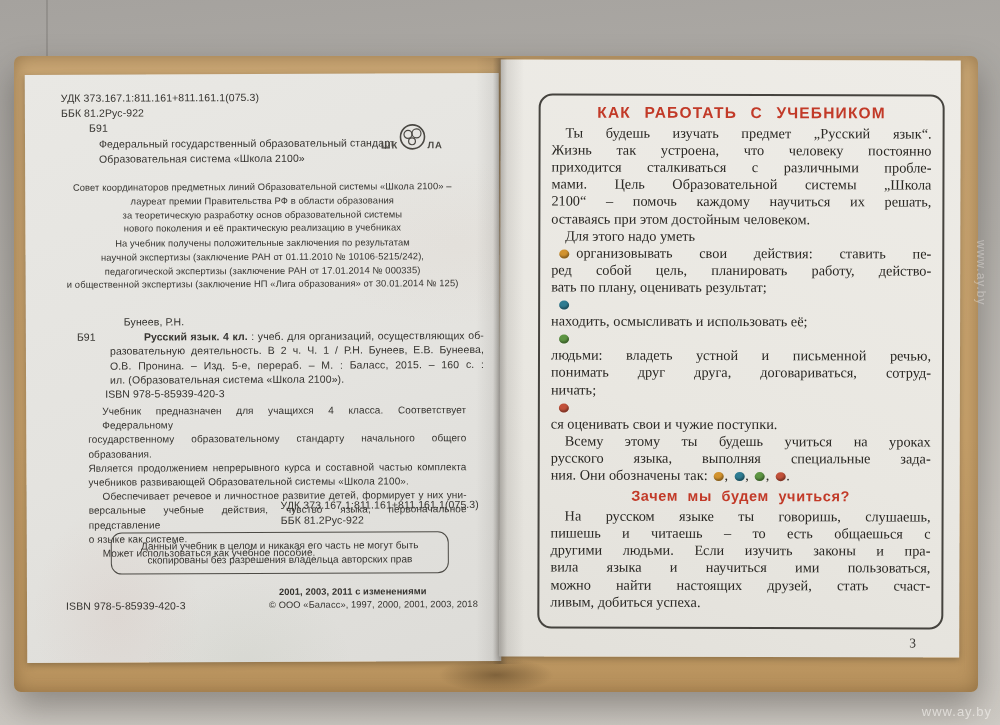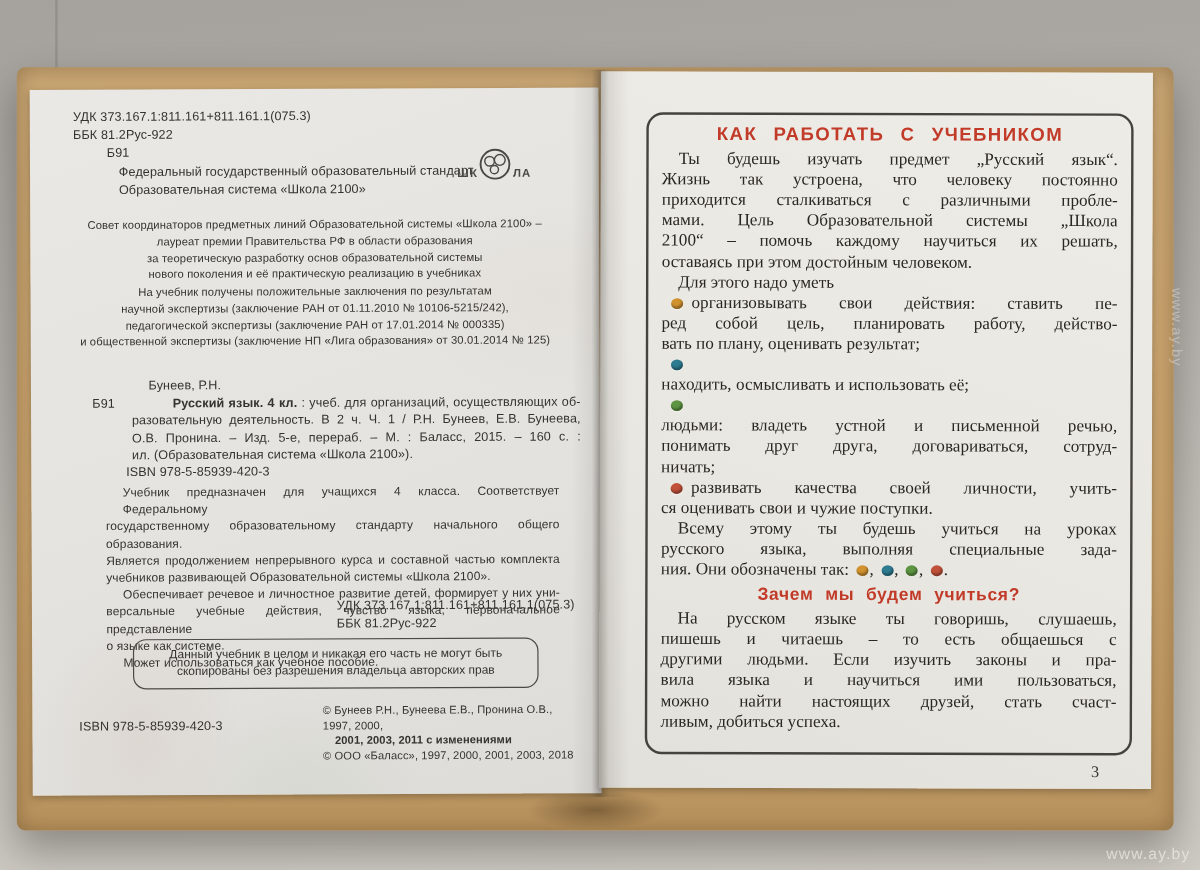--- a/index.html
+++ b/index.html
@@ -142,21 +142,20 @@
     </div>
 
     <div class="rights-box">
       <div>Данный учебник в целом и никакая его часть не могут быть</div>
       <div>скопированы без разрешения владельца авторских прав</div>
     </div>
 
     <div class="lp" style="left:39px;top:524px;">ISBN 978-5-85939-420-3</div>
 
     <div class="lp copyright" style="left:242px;top:512px;width:210px;">
-      <div>© Бунеев Р.Н., Бунеева Е.В., Пронина О.В., 1997, 2000,</div>
       <div style="padding-left:10px;font-weight:bold;">2001, 2003, 2011 с изменениями</div>
       <div>© ООО «Баласс», 1997, 2000, 2001, 2003, 2018</div>
     </div>
   </div>
 
   <div class="page right-page">
     <div class="rp-box">
       <div class="rp-title">КАК РАБОТАТЬ С УЧЕБНИКОМ</div>
 
       <div class="line jl ind">Ты будешь изучать предмет „Русский язык“.</div>
@@ -172,21 +171,21 @@
       <div class="line ll">вать по плану, оценивать результат;</div>
 
       <div class="line jl"><span class="dot c1"></span></div>
       <div class="line ll">находить, осмысливать и использовать её;</div>
 
       <div class="line jl"><span class="dot c2"></span></div>
       <div class="line jl">людьми: владеть устной и письменной речью,</div>
       <div class="line jl">понимать друг друга, договариваться, сотруд-</div>
       <div class="line ll">ничать;</div>
 
-      <div class="line jl"><span class="dot c3"></span><span>развивать качества своей личности, учить-</span></div>
+      <div class="line jl"><span class="dot c3"></span></div>
       <div class="line ll">ся оценивать свои и чужие поступки.</div>
 
       <div class="line jl ind">Всему этому ты будешь учиться на уроках</div>
       <div class="line jl">русского языка, выполняя специальные зада-</div>
       <div class="line ll"><span>ния. Они обозначены так:</span><span class="idot c0"></span><span>,</span><span class="idot c1"></span><span>,</span><span class="idot c2"></span><span>,</span><span class="idot c3"></span><span>.</span></div>
 
       <div class="rp-h2">Зачем мы будем учиться?</div>
 
       <div class="line jl ind">На русском языке ты говоришь, слушаешь,</div>
       <div class="line jl">пишешь и читаешь – то есть общаешься с</div>

